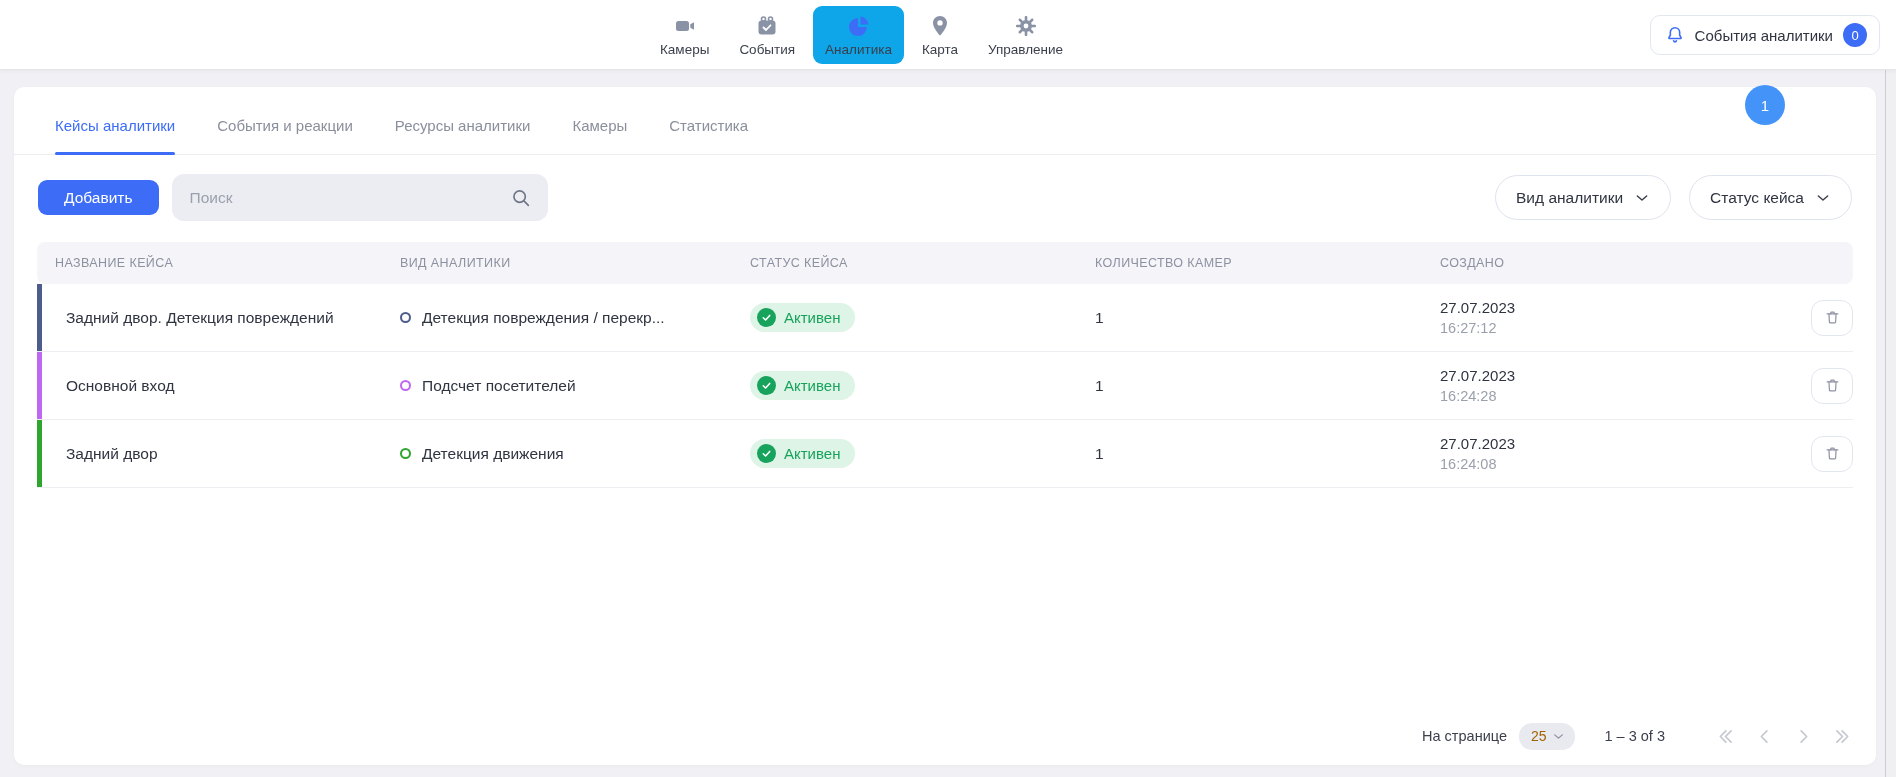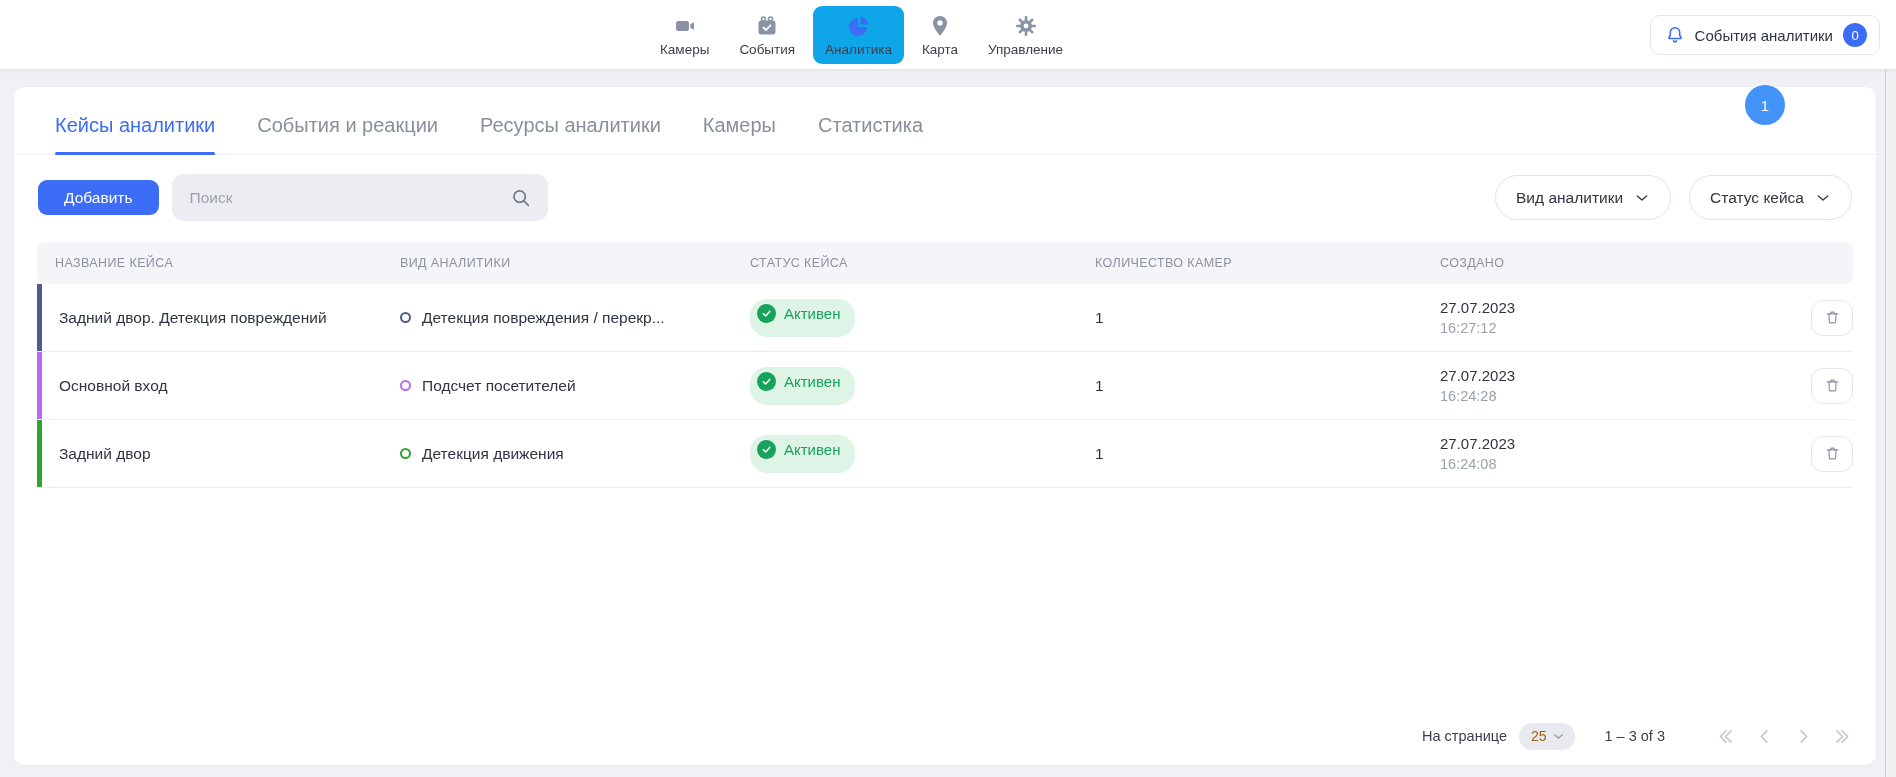--- a/index.html
+++ b/index.html
@@ -54,21 +54,21 @@
     position: absolute; left: 14px; top: 87px; width: 1862px; height: 678px;
     background: #FFFFFF; border-radius: 10px; box-shadow: 0 1px 3px rgba(40,40,60,0.04);
   }
 
   
   .tabs {
     display: flex; gap: 42px; height: 68px; padding: 0 0 0 41px;
     border-bottom: 1px solid #ECECF1; align-items: stretch;
   }
   .tab {
-    display: flex; align-items: center; font-size: 20px; color: #8A8F9C;
+    display: flex; align-items: center; font-size: 15px; color: #8A8F9C;
     position: relative; cursor: pointer; white-space: nowrap; margin-top: 10px;
   }
   .tab.active { color: #3D6DF6; }
   .tab.active::after {
     content: ""; position: absolute; left: 0; right: 0; bottom: -1px; height: 3px;
     background: #3D6DF6; border-radius: 2px;
   }
 
   
   .toolbar { display: flex; align-items: center; padding: 19px 24px 0 24px; }
@@ -104,26 +104,26 @@
   .thead {
     height: 42px; background: #F5F5F9; border-radius: 8px;
     color: #8C91A1; font-size: 12.5px; letter-spacing: 0.4px;
   }
   .thead .hcell:first-child { padding-left: 18px; }
   .trow {
     height: 68px; border-bottom: 1px solid #EDEEF2; position: relative; cursor: pointer;
   }
   .accent-bar { position: absolute; left: 0; top: 0; bottom: 0; width: 5px; }
   .cell { font-size: 15.5px; color: #2F3441; }
-  .cell.name { padding-left: 22px; white-space: nowrap; overflow: hidden; }
+  .cell.name { padding-left: 29px; white-space: nowrap; overflow: hidden; }
   .cell.type { display: flex; align-items: center; gap: 11px; padding-right: 24px; white-space: nowrap; overflow: hidden; }
   .ring { width: 11px; height: 11px; border-radius: 50%; border: 2px solid #888; flex: 0 0 auto; }
   .status-badge {
     display: inline-flex; align-items: center; gap: 8px; background: #DEF4E7;
-    border-radius: 17px; padding: 5px 15px 14px 7px; color: #17A35C; font-size: 15px;
+    border-radius: 17px; padding: 5px 15px 5px 7px; color: #17A35C; font-size: 15px;
   }
   .check-circle {
     width: 19px; height: 19px; border-radius: 50%; background: #17A35C;
     display: flex; align-items: center; justify-content: center; color: #fff;
   }
   .created .cdate { font-size: 15px; color: #2F3441; line-height: 20px; }
   .created .ctime { font-size: 14.5px; color: #9AA0AC; line-height: 20px; }
   .actions { display: flex; justify-content: flex-end; }
   .trash-btn {
     width: 42px; height: 36px; border: 1px solid #E2E6EF; background: #fff; border-radius: 12px;

